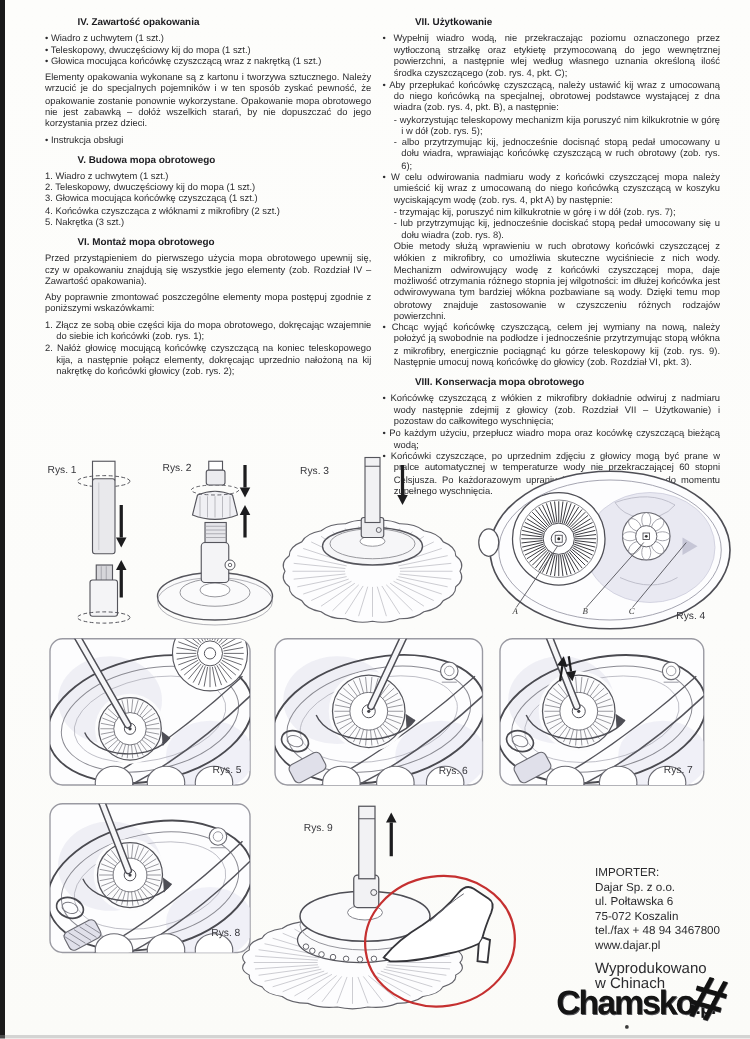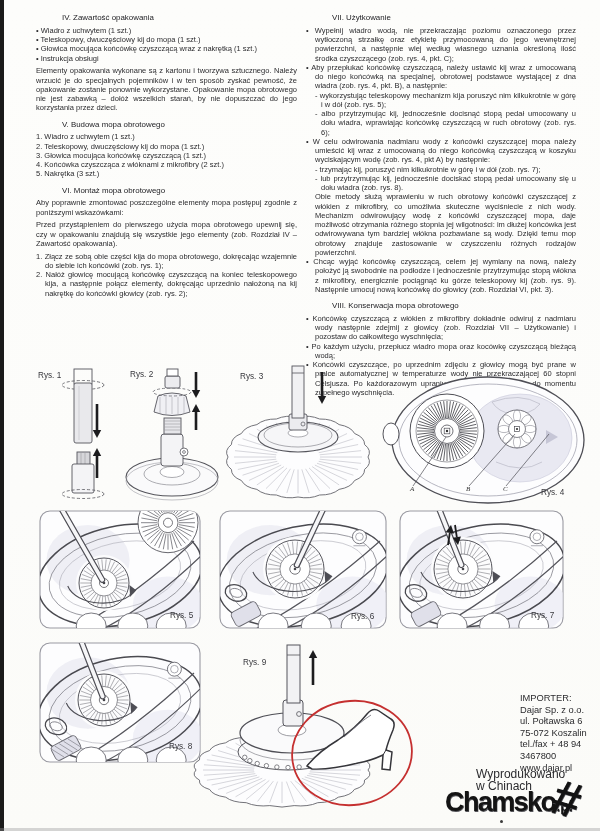--- a/index.html
+++ b/index.html
@@ -2,29 +2,29 @@
 <html><head>
 <meta charset="utf-8">
 <style>
   html,body{margin:0;padding:0;}
   body{width:600px;height:831px;position:relative;font-family:"Liberation Sans","DejaVu Sans",sans-serif;background:#ffffff;}
   .page{position:absolute;inset:0;background:linear-gradient(180deg,#fdfdfb 0%,#fcfcfa 60%,#fbfbf8 100%);overflow:hidden;color:#28282c;}
   .col{position:absolute;top:13px;font-size:7.5px;line-height:9.25px;color:#2b2b2e;}
   #col-left{left:36px;width:261px;}
   #col-right{left:306px;width:270px;}
   .sec{margin-bottom:7px;}
-  .sec-h{font-weight:normal;font-size:7.9px;color:#1c1c20;margin:0 0 3.5px 0;padding-left:26px;}
+  .sec-h{font-weight:bold;font-size:7.9px;color:#1c1c20;margin:0 0 3.5px 0;padding-left:26px;}
   .blk{text-align:justify;}
   .blk.p{margin:3.5px 0;}
   .blk.li{padding-left:9px;text-indent:-9px;}
   .blk.d{margin-left:9px;padding-left:6px;text-indent:-6px;}
   .blk.pi{margin-left:9px;}
   .figlabel{position:absolute;font-size:8.2px;color:#37373c;white-space:nowrap;}
   .marker{position:absolute;font-size:7px;font-style:italic;font-family:"Liberation Serif","DejaVu Serif",serif;color:#333;}
-  .importer{position:absolute;left:476px;top:693px;font-size:9.3px;line-height:11.6px;color:#2b2b2e;margin-left:44px;}
+  .importer{position:absolute;left:476px;top:693px;font-size:9.3px;line-height:11.6px;color:#2b2b2e;}
   .made{position:absolute;left:476px;top:769px;font-size:12px;line-height:11.6px;color:#2b2b2e;}
   .wm{position:absolute;left:445px;top:787px;white-space:nowrap;}
   .wm-name{font-size:27px;font-weight:bold;letter-spacing:-1.6px;color:#141414;text-shadow:0.6px 0.6px 0 #55555a;}
   .wm-tld{font-size:14px;font-weight:bold;color:#141414;margin-left:1px;text-shadow:0.5px 0.5px 0 #55555a;}
   .wm-hash{position:absolute;left:553px;top:770px;font-size:50px;font-weight:bold;color:#131313;transform:rotate(16deg);text-shadow:0.6px 0.6px 0 #55555a;}
   .edge-left{position:absolute;left:0;top:0;width:4px;height:831px;background:#1a1a1a;}
   .edge-bottom{position:absolute;left:0;top:828px;width:600px;height:3px;background:rgba(150,150,150,0.38);}
   .speck{position:absolute;left:500px;top:820px;width:3px;height:3px;background:#3a3a3a;border-radius:50%;}
   svg{position:absolute;left:0;top:0;}
 </style>
@@ -32,35 +32,35 @@
 <body>
 
 <div class="page">
 
   <div id="col-left" class="col">
       <div class="sec">
         <div class="sec-h">IV. Zawartość opakowania</div>
         <div class="blk li">• Wiadro z uchwytem (1 szt.)</div>
         <div class="blk li">• Teleskopowy, dwuczęściowy kij do mopa (1 szt.)</div>
         <div class="blk li">• Głowica mocująca końcówkę czyszczącą wraz z nakrętką (1 szt.)</div>
+        <div class="blk p">Elementy opakowania wykonane są z kartonu i tworzywa sztucznego. Należy wrzucić je do specjalnych pojemników i w ten sposób zyskać pewność, że opakowanie zostanie ponownie wykorzystane. Opakowanie mopa obrotowego nie jest zabawką – dołóż wszelkich starań, by nie dopuszczać do jego korzystania przez dzieci.</div>
         <div class="blk li">• Instrukcja obsługi</div>
-        <div class="blk p">Elementy opakowania wykonane są z kartonu i tworzywa sztucznego. Należy wrzucić je do specjalnych pojemników i w ten sposób zyskać pewność, że opakowanie zostanie ponownie wykorzystane. Opakowanie mopa obrotowego nie jest zabawką – dołóż wszelkich starań, by nie dopuszczać do jego korzystania przez dzieci.</div>
       </div>
       <div class="sec">
         <div class="sec-h">V. Budowa mopa obrotowego</div>
         <div class="blk li">1. Wiadro z uchwytem (1 szt.)</div>
         <div class="blk li">2. Teleskopowy, dwuczęściowy kij do mopa (1 szt.)</div>
         <div class="blk li">3. Głowica mocująca końcówkę czyszczącą (1 szt.)</div>
         <div class="blk li">4. Końcówka czyszcząca z włóknami z mikrofibry (2 szt.)</div>
         <div class="blk li">5. Nakrętka (3 szt.)</div>
       </div>
       <div class="sec">
         <div class="sec-h">VI. Montaż mopa obrotowego</div>
+        <div class="blk p">Przed przystąpieniem do pierwszego użycia mopa obrotowego upewnij się, czy w opakowaniu znajdują się wszystkie jego elementy (zob. Rozdział IV – Zawartość opakowania).</div>
         <div class="blk p">Aby poprawnie zmontować poszczególne elementy mopa postępuj zgodnie z poniższymi wskazówkami:</div>
-        <div class="blk p">Przed przystąpieniem do pierwszego użycia mopa obrotowego upewnij się, czy w opakowaniu znajdują się wszystkie jego elementy (zob. Rozdział IV – Zawartość opakowania).</div>
         <div class="blk li">1. Złącz ze sobą obie części kija do mopa obrotowego, dokręcając wzajemnie do siebie ich końcówki (zob. rys. 1);</div>
         <div class="blk li">2. Nałóż głowicę mocującą końcówkę czyszczącą na koniec teleskopowego kija, a następnie połącz elementy, dokręcając uprzednio nałożoną na kij nakrętkę do końcówki głowicy (zob. rys. 2);</div>
       </div>
     </div>
   <div id="col-right" class="col">
       <div class="sec">
         <div class="sec-h">VII. Użytkowanie</div>
         <div class="blk li">• Wypełnij wiadro wodą, nie przekraczając poziomu oznaczonego przez wytłoczoną strzałkę oraz etykietę przymocowaną do jego wewnętrznej powierzchni, a następnie wlej według własnego uznania określoną ilość środka czyszczącego (zob. rys. 4, pkt. C);</div>
         <div class="blk li">• Aby przepłukać końcówkę czyszczącą, należy ustawić kij wraz z umocowaną do niego końcówką na specjalnej, obrotowej podstawce wystającej z dna wiadra (zob. rys. 4, pkt. B), a następnie:</div>
         <div class="blk d">- wykorzystując teleskopowy mechanizm kija poruszyć nim kilkukrotnie w górę i w dół (zob. rys. 5);</div>

